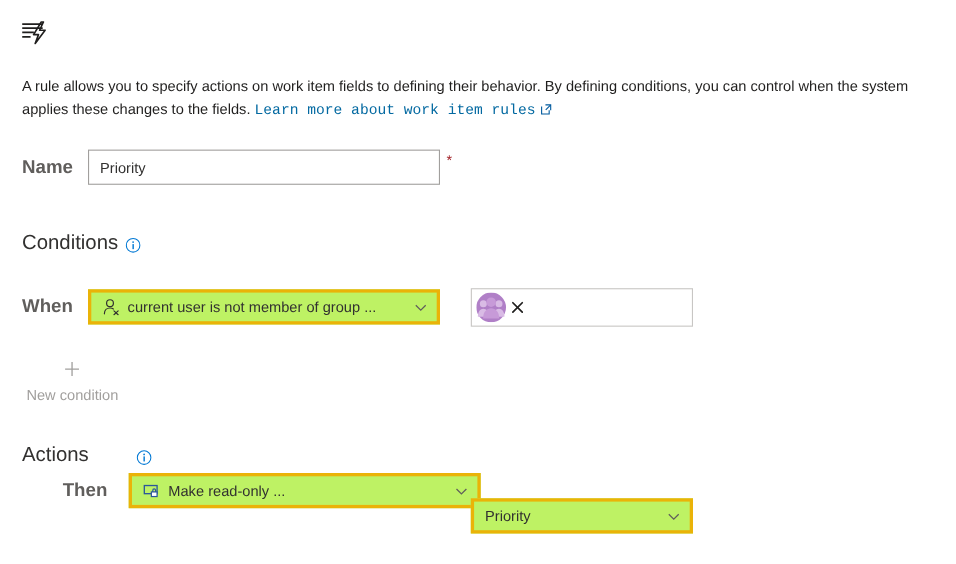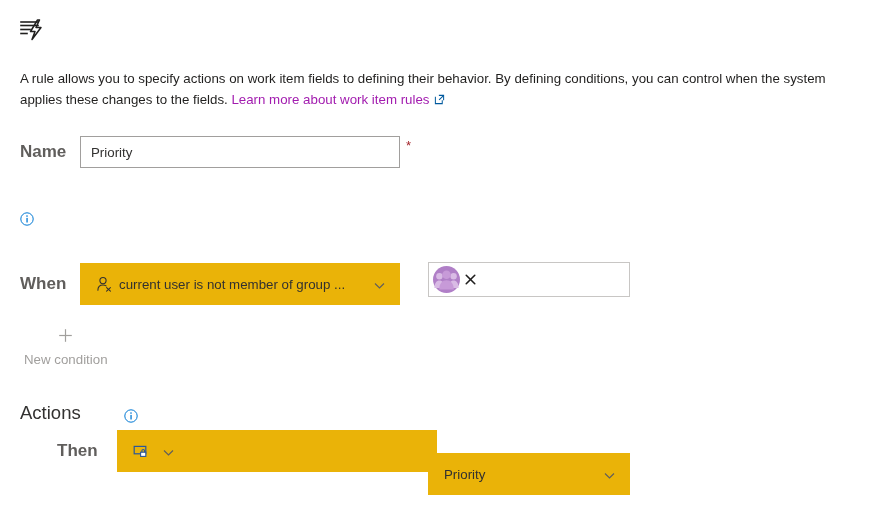--- a/index.html
+++ b/index.html
@@ -43,23 +43,24 @@
   .description {
     position: absolute;
     left: 20px;
     top: 68px;
     width: 830px;
     font-size: 13.3px;
     line-height: 21px;
     color: #201f1e;
   }
   .link {
-    color: #a21caf;
+    color: #0369a1;
     text-decoration: none;
     cursor: pointer;
+    font-family: Liberation Mono, monospace;
   }
   .ext-icon {
     display: inline-block;
     vertical-align: -1px;
     margin-left: 4px;
     width: 11px;
     height: 11px;
   }
 
   
@@ -93,24 +94,24 @@
     color: #a4262c;
     font-size: 13px;
     margin-left: 6px;
     align-self: flex-start;
     margin-top: 3px;
     line-height: 1;
   }
 
   
   .dropdown {
-    height: 42px;
+    height: 32px;
     box-sizing: border-box;
-    border: 6px solid #eab308;
-    background: #eab308;
+    border: 3px solid #eab308;
+    background: #bef264;
     display: flex;
     align-items: center;
     padding: 0 8px 0 10px;
     cursor: pointer;
     position: relative;
   }
   .dropdown.wide { width: 320px; }
   .dropdown.narrow { width: 202px; }
   .dropdown-label {
     font-size: 13.3px;
@@ -244,20 +245,21 @@
       </svg></span>
 </div>
 
 <div class="form-row" id="name-row">
   <span class="row-label">Name</span>
   <input class="text-input" type="text" value="Priority" placeholder="" style="">
   <span class="required-star">*</span>
 </div>
 
 <div class="section-heading" id="conditions-hdr">
+  <span>Conditions</span>
   <span class="info-icon">
     <svg viewBox="0 0 14 14" width="14" height="14" aria-hidden="true">
       <circle cx="7" cy="7" r="6.2" fill="none" stroke="#0078d4" stroke-width="1"></circle>
       <circle cx="7" cy="4.1" r="0.8" fill="#0078d4"></circle>
       <rect x="6.4" y="5.9" width="1.3" height="4.6" fill="#0078d4"></rect>
     </svg>
   </span>
 </div>
 
 <div class="form-row" id="when-row">
@@ -330,20 +332,21 @@
 <div class="form-row" id="then-row">
   <span class="row-label">Then</span>
   <div class="dropdown wide">
     <span class="dd-icon">
       <svg viewBox="0 0 16 16" width="16" height="16" aria-hidden="true">
         <rect x="1.2" y="3.4" width="11.6" height="7.4" fill="none" stroke="#2b579a" stroke-width="1.2"></rect>
         <rect x="7.6" y="9.2" width="5.2" height="4.2" fill="#ffffff" stroke="#2b579a" stroke-width="1.1"></rect>
         <path d="M8.9 9.2 L8.9 7.8 A1.3 1.3 0 0 1 11.5 7.8 L11.5 9.2" fill="none" stroke="#2b579a" stroke-width="1.1"></path>
       </svg>
     </span>
+    <span class="dropdown-label">Make read-only ...</span>
     <span class="chevron">
       <svg viewBox="0 0 13 13" width="13" height="13" aria-hidden="true">
         <path d="M2 4.5 L6.5 9 L11 4.5" fill="none" stroke="#605e5c" stroke-width="1.15"></path>
       </svg>
     </span>
   </div>
 </div>
 
 <div class="dropdown narrow" id="then-field-dd">
   <span class="dropdown-label">Priority</span>

